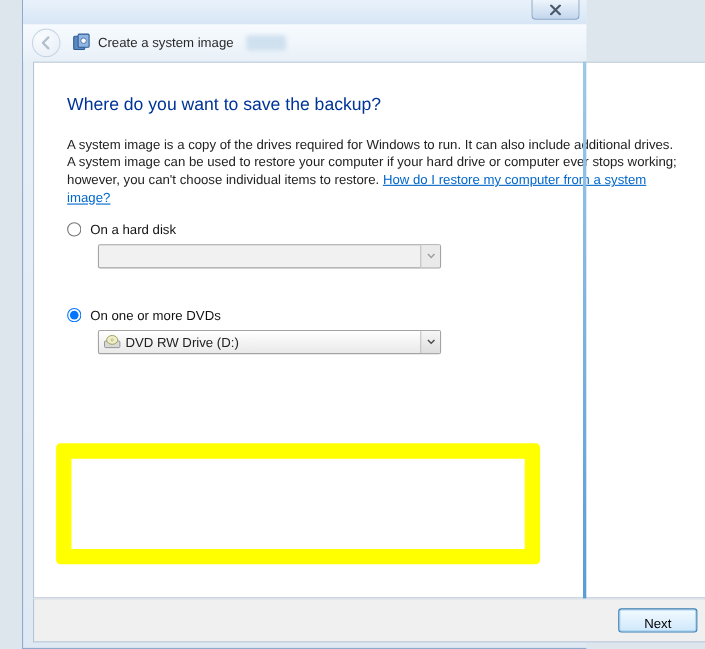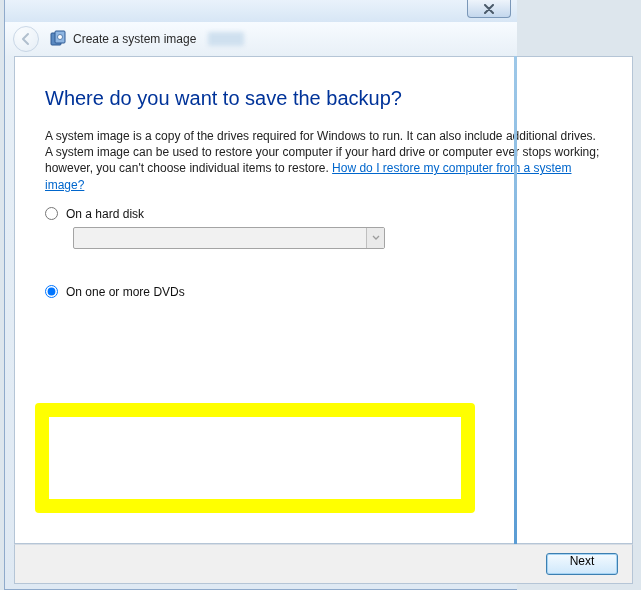--- a/index.html
+++ b/index.html
@@ -9,21 +9,21 @@
     font-family: "Segoe UI", Tahoma, sans-serif;
     font-size: 12px;
     background: #dde6ed;
     width: 641px;
     height: 590px;
     overflow: hidden;
     position: relative;
   }
   .window {
     position: absolute;
-    left: 4px;
+    left: 20px;
     top: 0;
     width: 513px;
     height: 590px;
     background: linear-gradient(#e8f0f7, #dfe9f3);
     border-left: 1px solid #8faacb;
     border-bottom: 1px solid #8faacb;
   }
   .titlebar {
     height: 22px;
     background: linear-gradient(#e9f2fb, #d7e6f5);
@@ -89,21 +89,21 @@
     background: #fff;
     border: 1px solid #b5c5d6;
   }
   .inner {
     padding: 24px 30px 14px 30px;
     position: relative;
     height: 100%;
   }
   h1.page-title {
     color: #003399;
-    font-size: 20px;
+    font-size: 16px;
     font-weight: 400;
     margin: 6px 0 18px 0;
   }
   .desc {
     color: #222;
     font-size: 12px;
     line-height: 1.35;
     margin-bottom: 14px;
     max-width: 560px;
   }
@@ -192,21 +192,21 @@
     gap: 8px;
   }
   .btn {
     min-width: 72px;
     height: 22px;
     border: 1px solid #8a8a8a;
     border-radius: 3px;
     background: linear-gradient(#fefefe, #e3e3e3);
     font-size: 12px;
     display: flex;
-    align-items: flex-start;
+    align-items: flex-end;
     justify-content: center;
     cursor: pointer;
     padding: 0 12px;
   }
   .btn.default {
     border: 1px solid #3c7fb1;
     box-shadow: 0 0 0 1px #a5d3f3 inset;
     background: linear-gradient(#f3faff, #cfe8fb);
   }
   .right-sliver {
@@ -266,20 +266,37 @@
                 <path d="M1 1 L4 4 L7 1" stroke="#9c9c9c" stroke-width="1.3" fill="none"></path>
               </svg>
           </div>
         </div>
       </div>
 
       <div class="option-row">
         <input type="radio" name="dest" checked="" style="">
         <span class="opt-label">On one or more DVDs</span>
       </div>
+      <div class="dd-wrap">
+        <div class="dropdown enabled">
+          <span class="dd-icon">
+            <svg viewBox="0 0 16 14">
+              <rect x="1" y="6" width="14" height="6" rx="1" fill="#d9d9d9" stroke="#8a8a8a" stroke-width="0.8"></rect>
+              <ellipse cx="8" cy="5" rx="5" ry="4" fill="#efeecb" stroke="#9a984f" stroke-width="0.8"></ellipse>
+              <circle cx="8" cy="5" r="1" fill="#fff" stroke="#9a984f" stroke-width="0.6"></circle>
+            </svg>
+          </span>
+          <span>DVD RW Drive (D:)</span>
+          <div class="dd-arrow">
+            <svg width="8" height="6" viewBox="0 0 8 6">
+                <path d="M1 1 L4 4 L7 1" stroke="#4a4a4a" stroke-width="1.3" fill="none"></path>
+              </svg>
+          </div>
+        </div>
+      </div>
 
       <div class="highlight-box"></div>
     </div>
   </div>
 
   <div class="footer">
     <div class="btn default">
       <span>Next</span>
     </div>
   </div>

